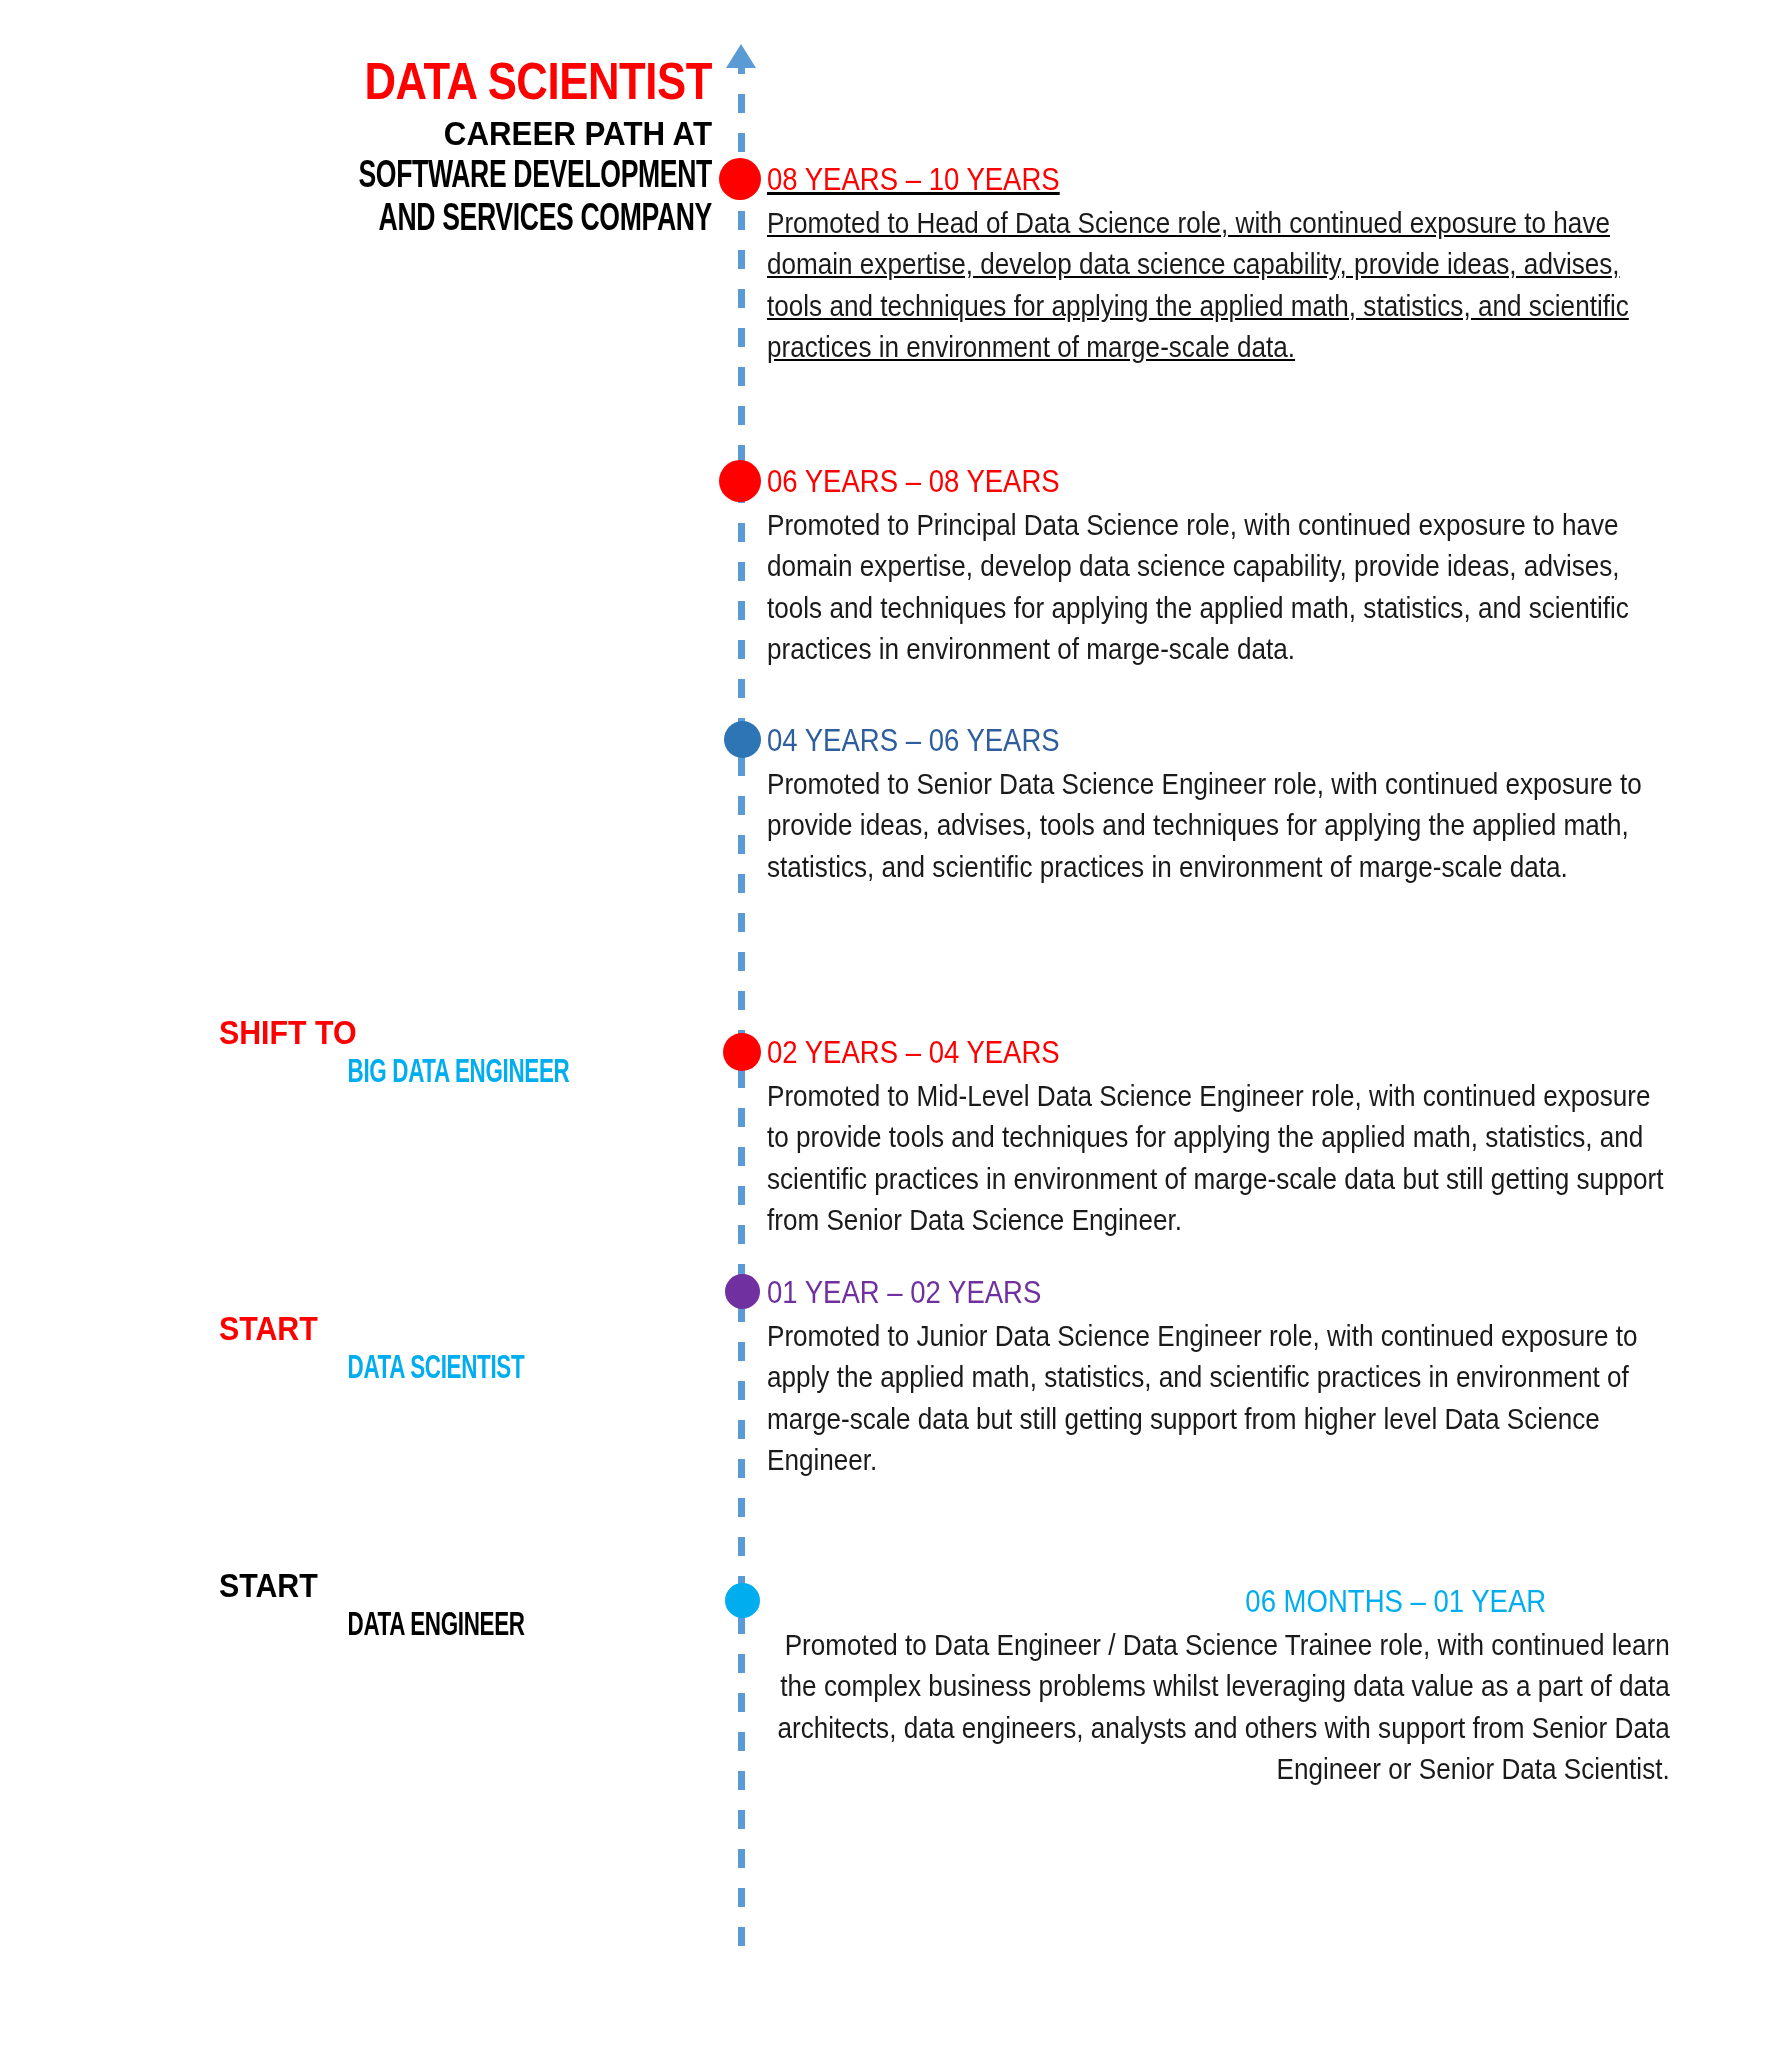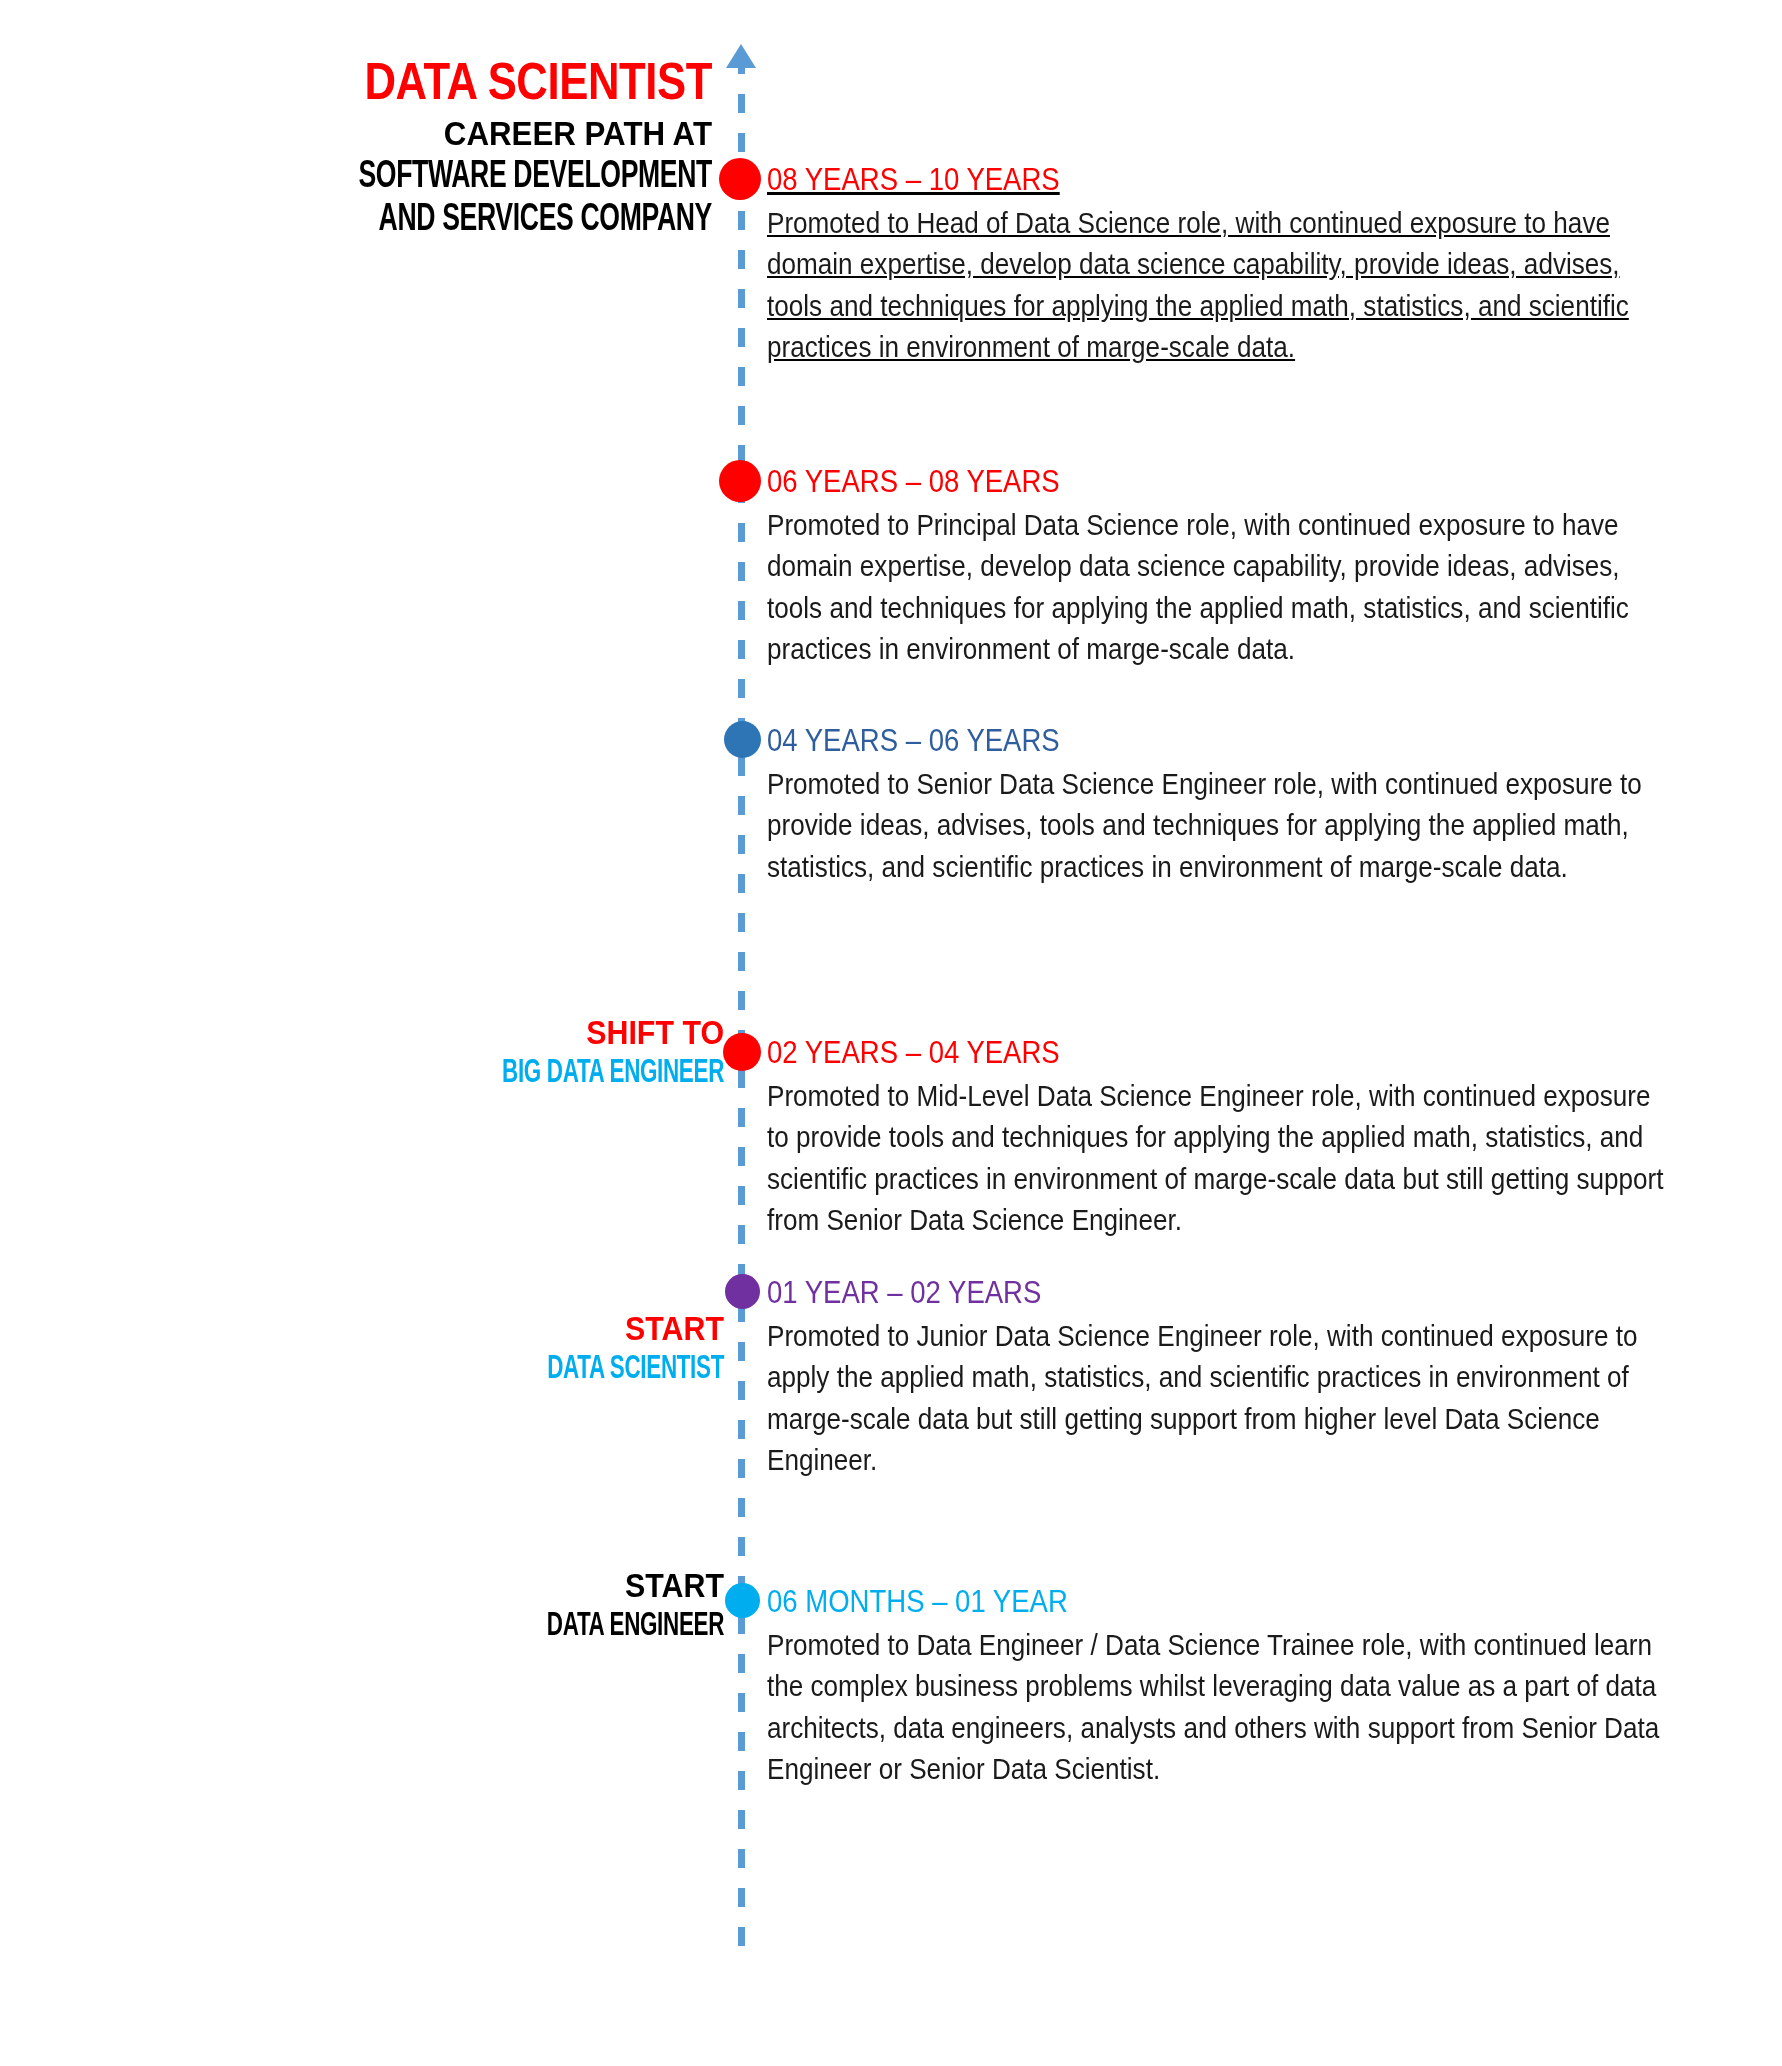--- a/index.html
+++ b/index.html
@@ -75,22 +75,21 @@
     letter-spacing: -0.5px;
     transform: scaleX(0.70);
     transform-origin: right center;
     white-space: nowrap;
   }
 
   
   .side-label {
     position: absolute;
     width: 536px;
-    left: 188px;
-    text-align: right;
+    left: 176px;
   }
   .side-top {
     font-size: 33px;
     font-weight: bold;
     line-height: 1.04;
     white-space: nowrap;
     transform: scaleX(0.92);
     transform-origin: right center;
   }
   .side-bottom {
@@ -166,21 +165,21 @@
     <div class="entry" style="top: 1036px;">
       <div class="entry-dot" style="width: 38px; height: 38px; background: rgb(255, 0, 0); left: -44px; top: -3.2px;"></div>
       <div class="entry-heading" style="color: rgb(255, 0, 0);">02 YEARS – 04 YEARS</div>
       <div class="entry-body">Promoted to Mid-Level Data Science Engineer role, with continued exposure to provide tools and techniques for applying the applied math, statistics, and scientific practices in environment of marge-scale data but still getting support from Senior Data Science Engineer.</div>
     </div>
     <div class="entry" style="top: 1276px;">
       <div class="entry-dot" style="width: 35px; height: 35px; background: rgb(112, 48, 160); left: -42px; top: -1.8px;"></div>
       <div class="entry-heading" style="color: rgb(112, 48, 160);">01 YEAR – 02 YEARS</div>
       <div class="entry-body">Promoted to Junior Data Science Engineer role, with continued exposure to apply the applied math, statistics, and scientific practices in environment of marge-scale data but still getting support from higher level Data Science Engineer.</div>
     </div>
-    <div class="entry" style="top: 1585px;">
+    <div class="entry" style="top: 1585px; text-align: right;">
       <div class="entry-dot" style="width: 35px; height: 35px; background: rgb(0, 174, 239); left: -42px; top: -1.8px;"></div>
       <div class="entry-heading" style="color: rgb(0, 174, 239);">06 MONTHS – 01 YEAR</div>
       <div class="entry-body">Promoted to Data Engineer / Data Science Trainee role, with continued learn the complex business problems whilst leveraging data value as a part of data architects, data engineers, analysts and others with support from Senior Data Engineer or Senior Data Scientist.</div>
     </div>
   </div>
 <div id="labels-root">
     <div class="side-label" style="top: 1016px;">
       <div class="side-top" style="color: rgb(255, 0, 0);">SHIFT TO</div>
       <div class="side-bottom" style="color: rgb(0, 174, 239);">BIG DATA ENGINEER</div>
     </div>

